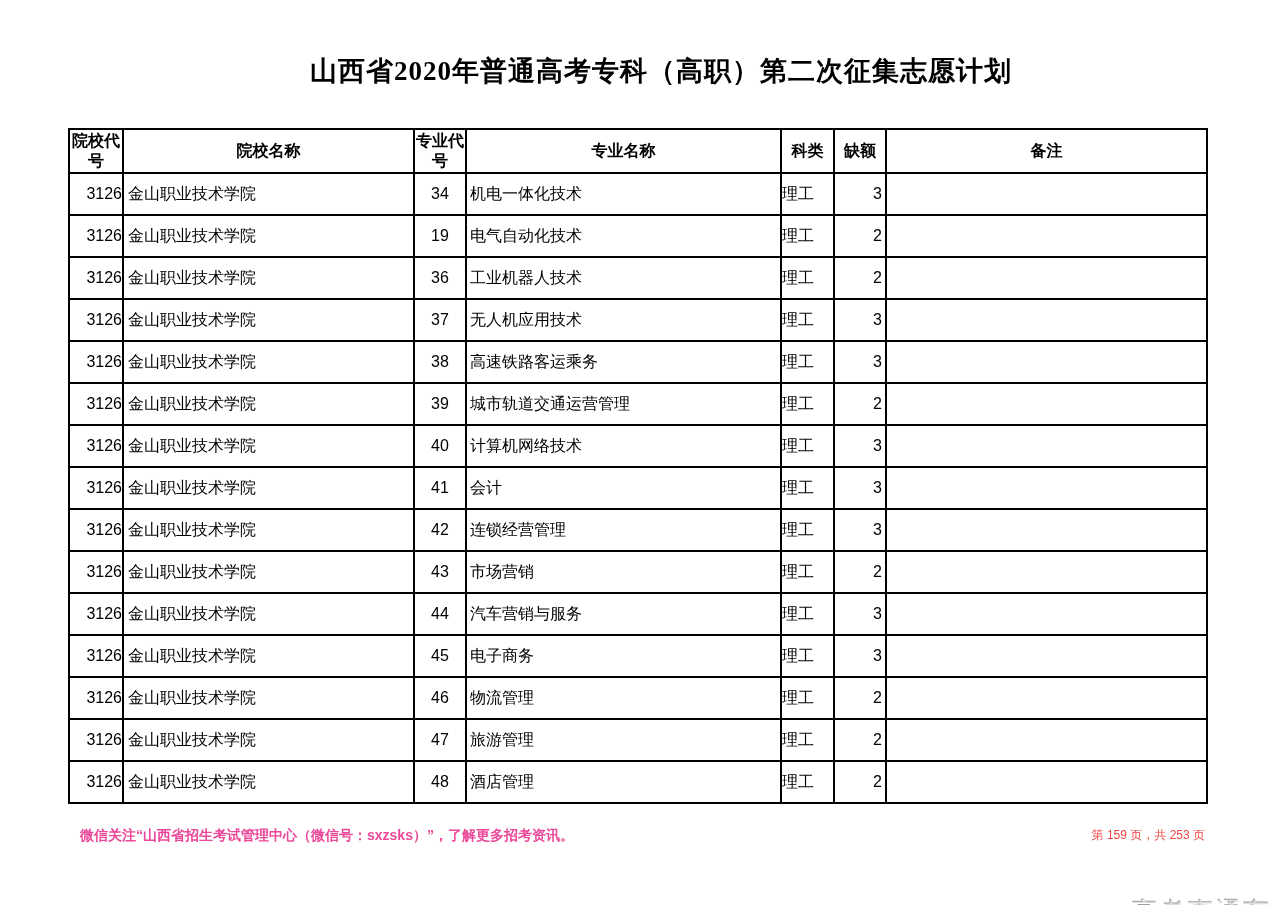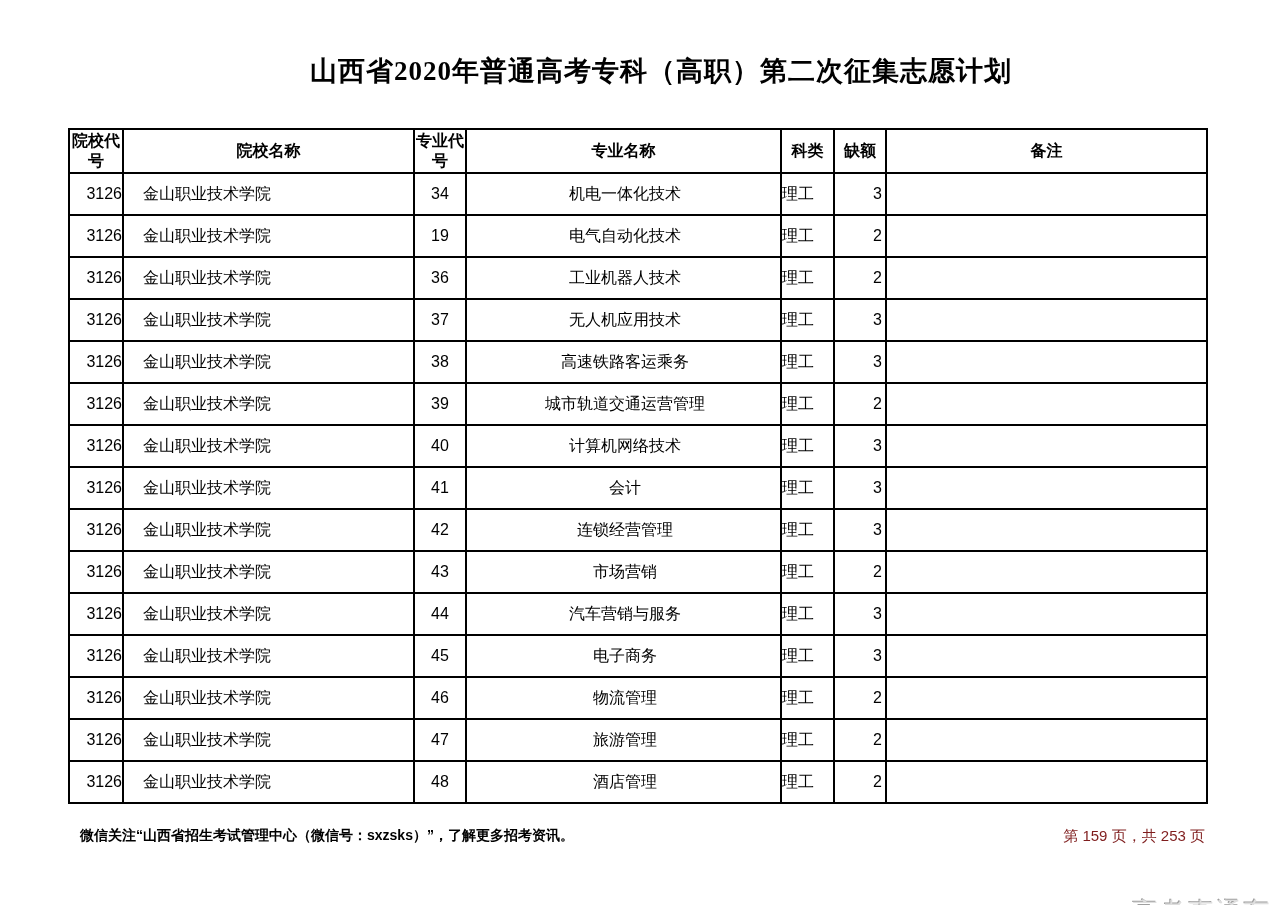--- a/index.html
+++ b/index.html
@@ -36,38 +36,38 @@
     font-size: 16px;
     padding: 0;
     overflow: hidden;
     vertical-align: middle;
     line-height: 1.25;
   }
   .plan-table thead tr { height: 44px; }
   .plan-table tbody tr { height: 42px; }
   .plan-table th { font-weight: bold; text-align: center; }
   td.c-code  { text-align: right; }
-  td.c-name  { text-align: left; padding-left: 19px; }
+  td.c-name  { text-align: left; padding-left: 4px; }
   td.c-mcode { text-align: center; }
-  td.c-mname { text-align: center; padding-left: 3px; }
+  td.c-mname { text-align: left; padding-left: 3px; }
   td.c-cat   { text-align: left; }
   td.c-vac   { text-align: right; padding-right: 3px; }
   td.c-note  { }
   .footer-notice {
     position: absolute;
     left: 80px; top: 827px;
     font-size: 14px;
     font-weight: bold;
-    color: #000000;
+    color: #ec4899;
   }
   .footer-pageinfo {
     position: absolute;
     top: 827px; right: 75px;
-    font-size: 15px;
-    color: #7f1d1d;
+    font-size: 12px;
+    color: #ef4444;
   }
   .watermark {
     position: absolute;
     top: 851px; right: 8px;
     font-size: 26px;
     letter-spacing: 2px;
     color: #dedede;
     text-shadow: -1px -1px 0 #9f9f9f, 1px 1px 1px #ffffff;
     margin-top: 44px;
   }

